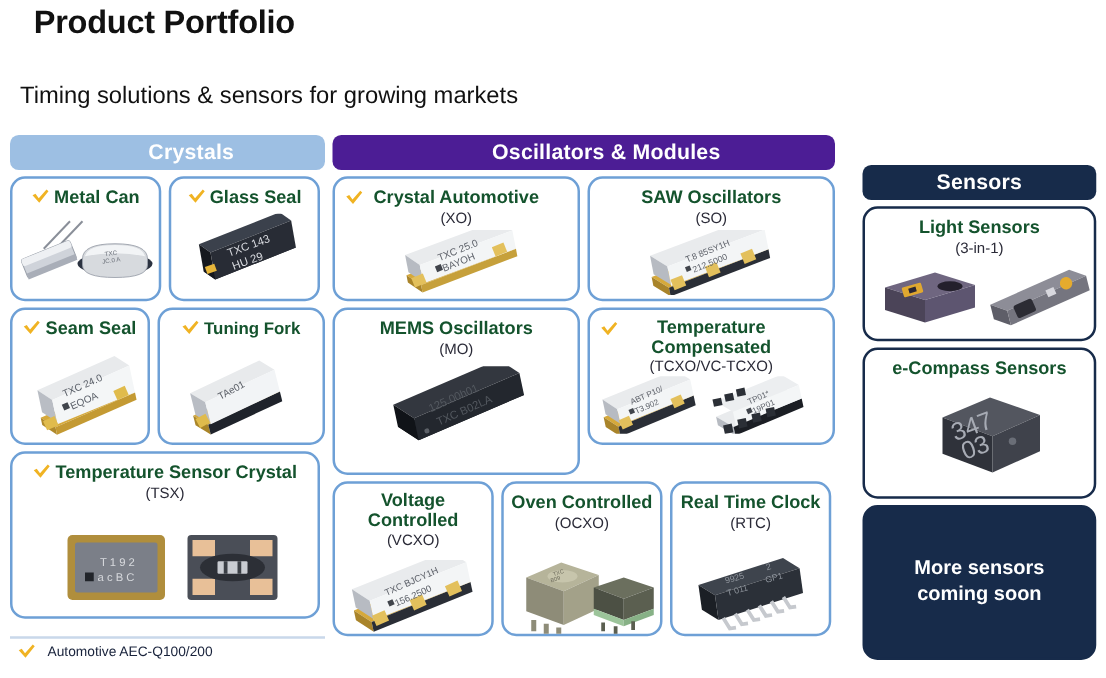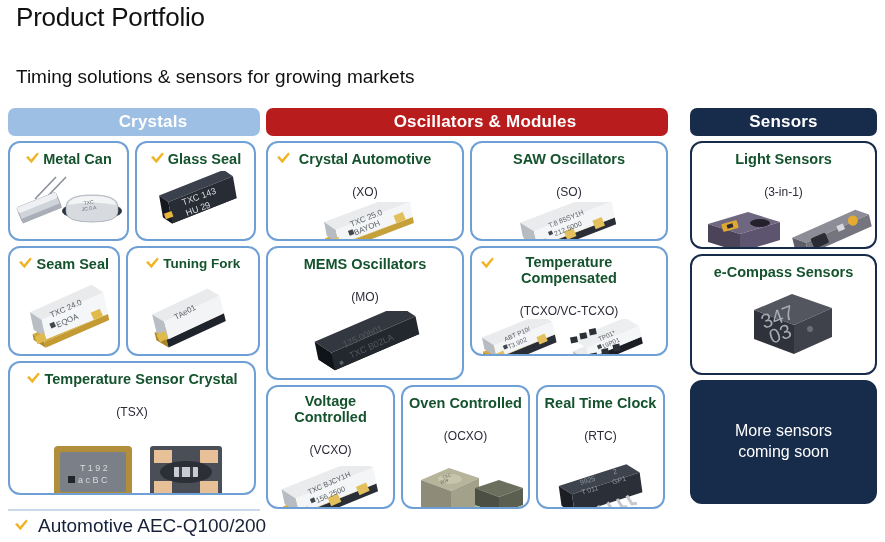--- a/index.html
+++ b/index.html
@@ -7,22 +7,22 @@
     width: 885px; height: 542px;
     background: #ffffff;
     font-family: "Liberation Sans", sans-serif;
     color: #1a1a2e;
     overflow: hidden;
   }
   .page { position: relative; width: 885px; height: 542px; }
 
   
   .page-title {
-    position: absolute; left: 16px; top: 2px;
-    font-size: 26px; font-weight: 400; letter-spacing: -0.2px;
+    position: absolute; left: 27px; top: 2px;
+    font-size: 26px; font-weight: 700; letter-spacing: -0.2px;
     color: #111111;
   }
   .subtitle {
     position: absolute; left: 16px; top: 66px;
     font-size: 19px; font-weight: 400; color: #111111;
   }
 
   
   .col { position: absolute; top: 108px; }
   .col-crystals    { left: 8px;   width: 252px; }
@@ -30,22 +30,22 @@
   .col-sensors     { left: 690px; width: 187px; }
 
   .col-header {
     height: 28px; border-radius: 7px;
     display: flex; align-items: center; justify-content: center;
     color: #ffffff; font-size: 17px; font-weight: 700;
     letter-spacing: 0.2px;
     position: relative; z-index: 3;
   }
   .hdr-crystals    { background: #9dbfe3; padding-left: 38px; }
-  .hdr-oscillators { background: #b91c1c; padding-left: 36px; }
-  .hdr-sensors     { background: #172b4a; }
+  .hdr-oscillators { background: #4c1d95; padding-left: 36px; }
+  .hdr-sensors     { background: #172b4a; margin-top: 24px; }
 
   
   .row { display: flex; gap: 6px; margin-top: 5px; }
 
   .card {
     background: #ffffff;
     border: 2px solid #6ea0d6;
     border-radius: 12px;
     position: relative;
     display: flex; flex-direction: column;
@@ -65,24 +65,24 @@
     position: relative;
     z-index: 2;
   }
   .card-title {
     font-size: 14.5px; font-weight: 700; color: #14532d;
     line-height: 1.12; display: inline-block; vertical-align: middle;
   }
   .card-title.small { font-size: 13.5px; }
   .card-sub {
     font-size: 12px; font-weight: 400; color: #2b2b38;
-    line-height: 1.15; margin-top: 19px;
+    line-height: 1.15; margin-top: 1px;
   }
   .filled-text {
-    color: #ffffff; font-size: 16px; font-weight: 400;
+    color: #ffffff; font-size: 16px; font-weight: 700;
     text-align: center; line-height: 1.3;
   }
 
   
   .check {
     display: inline-block; width: 15px; height: 14px;
     vertical-align: middle; margin-right: 3px; position: relative; top: -1px;
   }
   .check svg { display: block; }
 
@@ -90,21 +90,21 @@
 
   
   .prod-area {
     flex: 1; width: 100%; position: relative;
   }
 
   
   .legend {
     position: absolute; left: 14px; top: 515px;
     display: flex; align-items: center; gap: 6px;
-    font-size: 19px; font-weight: 400; color: #17213a;
+    font-size: 11px; font-weight: 400; color: #17213a;
   }
 
   
   .thin-rule {
     position: absolute; left: 8px; top: 509px; width: 252px; height: 2px;
     background: #c9d8ea;
   }
 </style>
 </head>
 <body>

